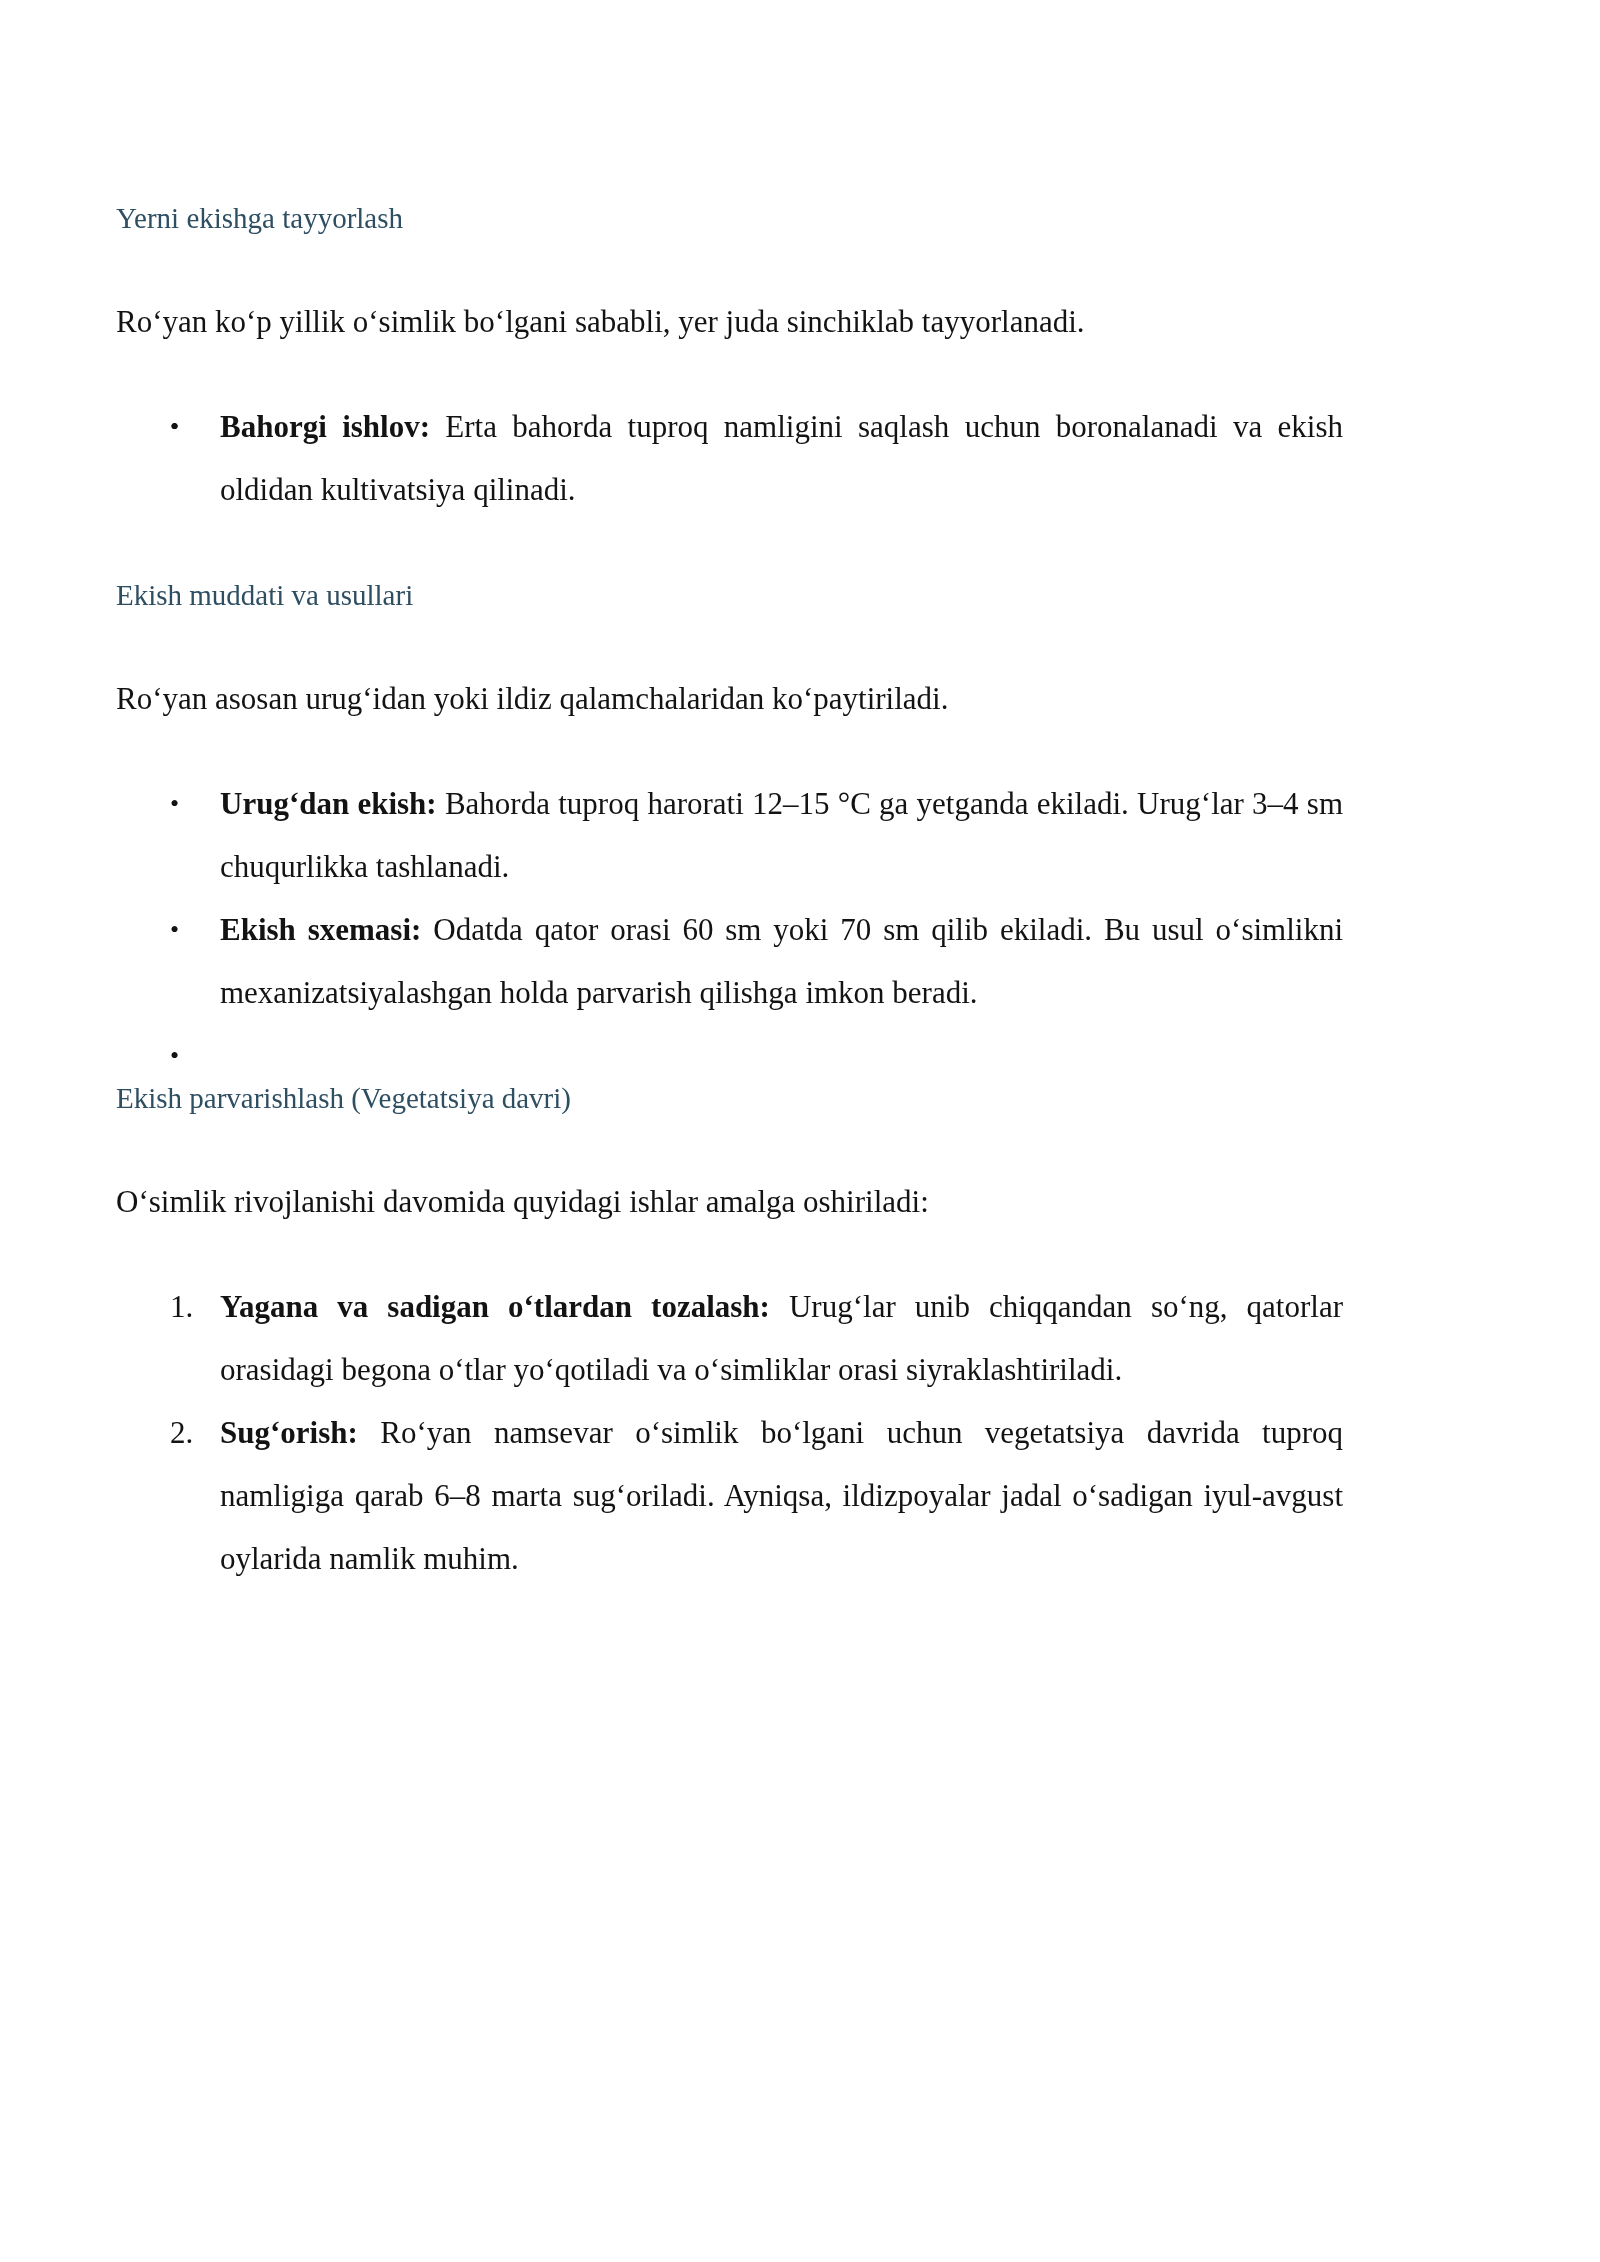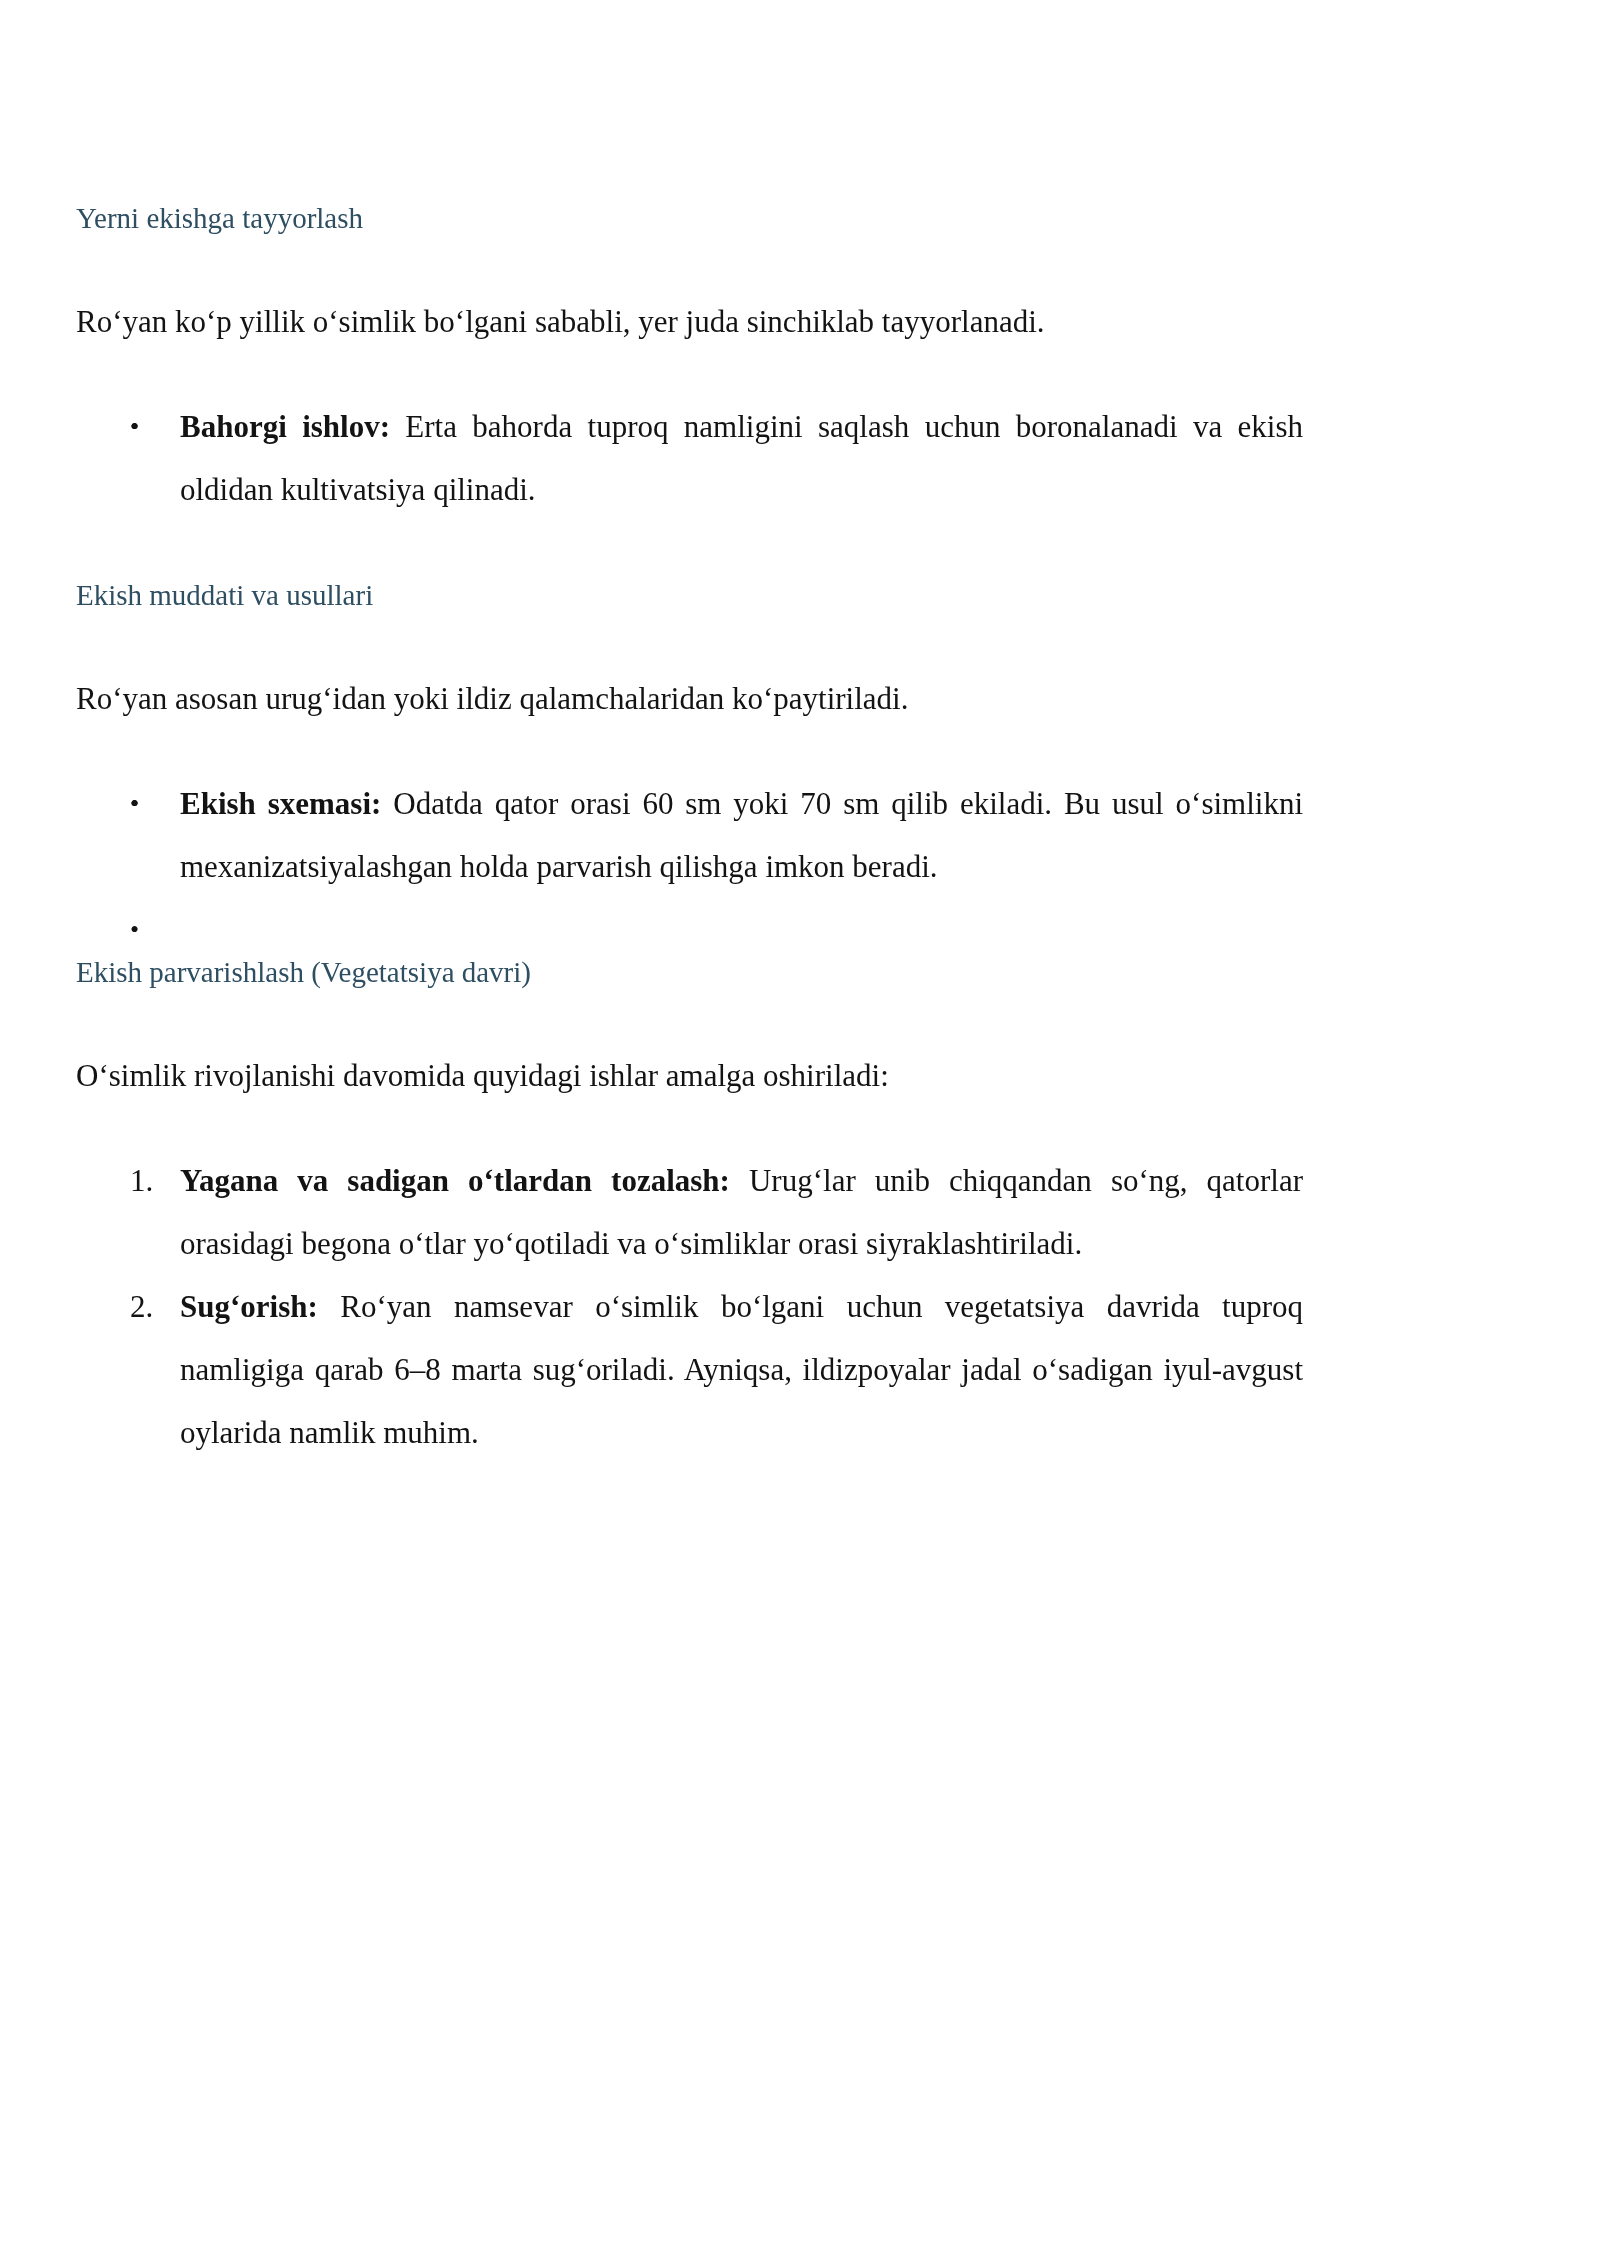--- a/index.html
+++ b/index.html
@@ -7,21 +7,21 @@
     width: 1600px;
     height: 2262px;
     background: #ffffff;
     font-family: "Liberation Serif", "DejaVu Serif", serif;
     color: #131313;
     position: relative;
     overflow: hidden;
   }
   .page {
     box-sizing: border-box;
-    padding: 196px 0 0 76px;
+    padding: 196px 0 0 116px;
     width: 1600px;
   }
   .content {
     width: 1227px;
   }
   h2.sec-heading {
     font-family: "Liberation Serif", "DejaVu Serif", serif;
     font-weight: 400;
     font-size: 29px;
     line-height: 44px;
@@ -84,20 +84,21 @@
         </div>
       </div>
     </section>
 
     <section>
       <h2 class="sec-heading">Ekish muddati va usullari</h2>
       <p class="intro">Ro‘yan asosan urug‘idan yoki ildiz qalamchalaridan ko‘paytiriladi.</p>
       <div class="list">
         <div class="li">
           <span class="marker bullet-dot">•</span>
+          <span class="li-text"><span class="lead">Urug‘dan ekish:</span> <span>Bahorda tuproq harorati 12–15 °C ga yetganda ekiladi. Urug‘lar 3–4 sm chuqurlikka tashlanadi.</span></span>
         </div>
         <div class="li">
           <span class="marker bullet-dot">•</span>
           <span class="li-text"><span class="lead">Ekish sxemasi:</span> <span>Odatda qator orasi 60 sm yoki 70 sm qilib ekiladi. Bu usul o‘simlikni mexanizatsiyalashgan holda parvarish qilishga imkon beradi.</span></span>
         </div>
         <div class="li">
           <span class="marker bullet-dot">•</span>
         </div>
       </div>
     </section>

